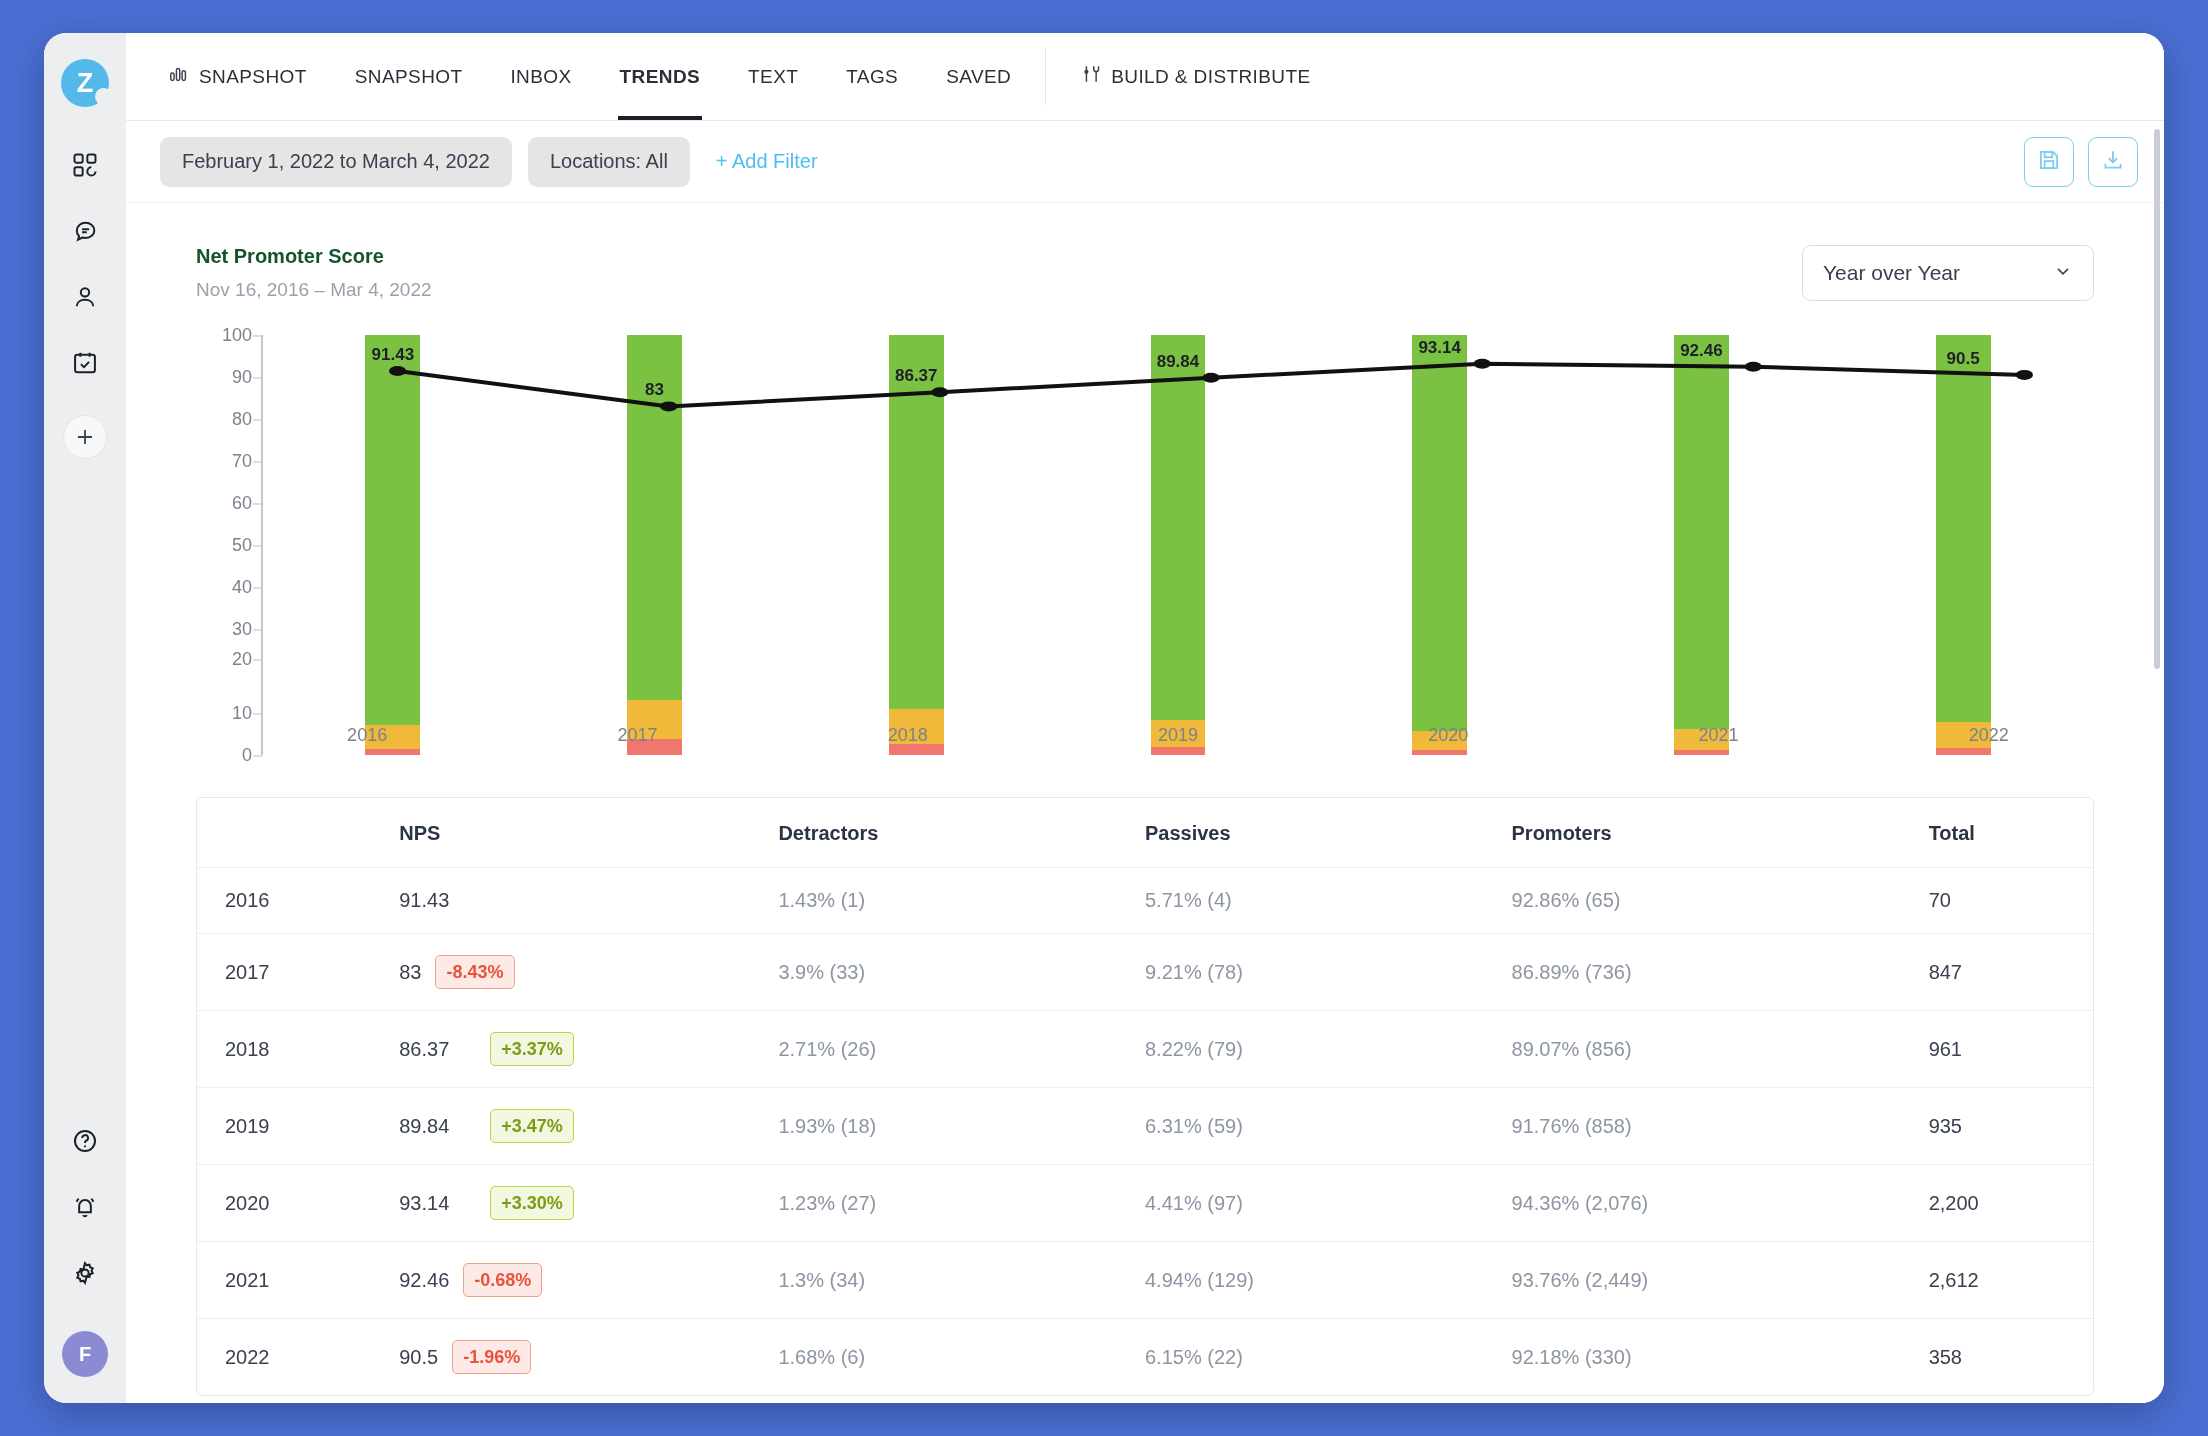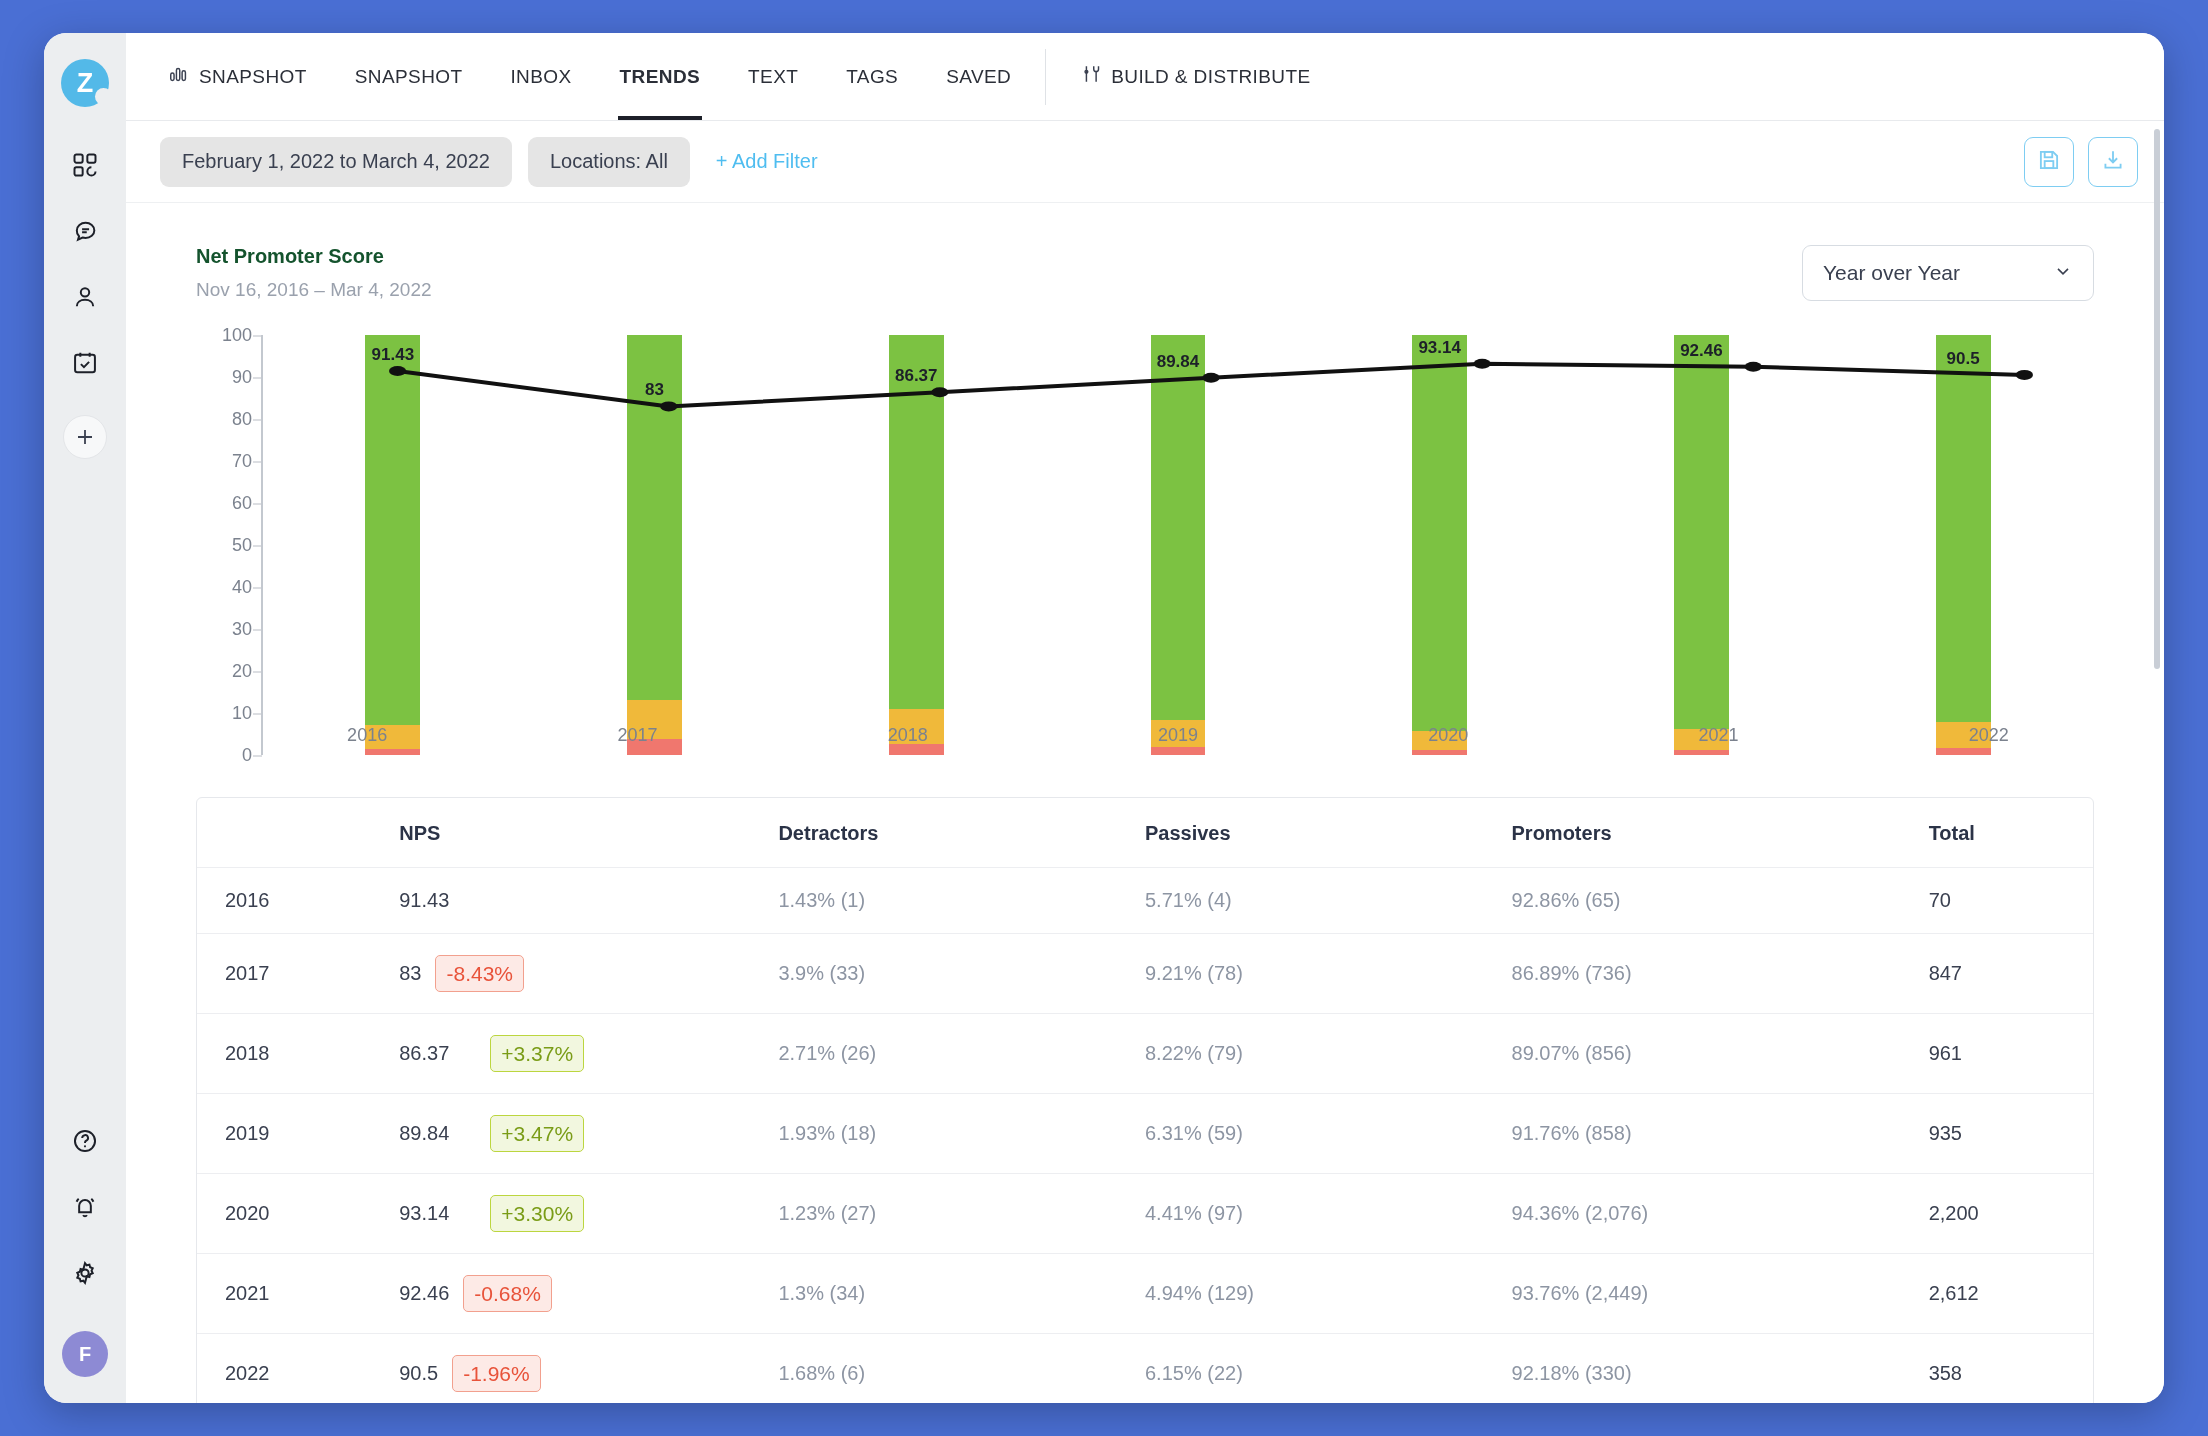--- a/index.html
+++ b/index.html
@@ -243,21 +243,21 @@
   th.col-year { padding-left: 28px; }
   .col-nps { width: 300px; }
   .col-det { width: 290px; }
   .col-pas { width: 290px; }
   .col-pro { width: 330px; }
   .col-tot { width: 130px; }
   td.col-year, td.col-nps, td.col-tot { color: #3a4050; }
   td.col-det, td.col-pas, td.col-pro { color: #8d95a3; }
   .nps-cell { display: flex; align-items: center; gap: 14px; }
   .delta {
-    font-size: 21px; font-weight: 400;
+    font-size: 18px; font-weight: 700;
     padding: 7px 10px; border-radius: 5px;
     line-height: 1;
   }
   .delta.up { background: #f2f7df; border: 1.5px solid #bcd63f; color: #7a9c17; margin-left: 27px; }
   .delta.down { background: #fdeae6; border: 1.5px solid #f2a08e; color: #e8533a; }
 
   
   .scroll-track {
     position: absolute; right: 4px; top: 96px; bottom: 70px; width: 6px;
     background: transparent;
@@ -448,21 +448,21 @@
             </svg>
           </span>
         </div>
       </div>
 
       <div class="chart-wrap">
         <div class="chart" id="chart">
           <div class="yaxis" id="yaxis">
                 <div class="ytick" style="top: 420px;">0</div>
                 <div class="ytick" style="top: 378px;">10</div>
-                <div class="ytick" style="top: 336px;">20</div>
+                <div class="ytick" style="top: 324px;">20</div>
                 <div class="ytick" style="top: 294px;">30</div>
                 <div class="ytick" style="top: 252px;">40</div>
                 <div class="ytick" style="top: 210px;">50</div>
                 <div class="ytick" style="top: 168px;">60</div>
                 <div class="ytick" style="top: 126px;">70</div>
                 <div class="ytick" style="top: 84px;">80</div>
                 <div class="ytick" style="top: 42px;">90</div>
                 <div class="ytick" style="top: 0px;">100</div>
               </div>
           <div class="axis-line"></div>

